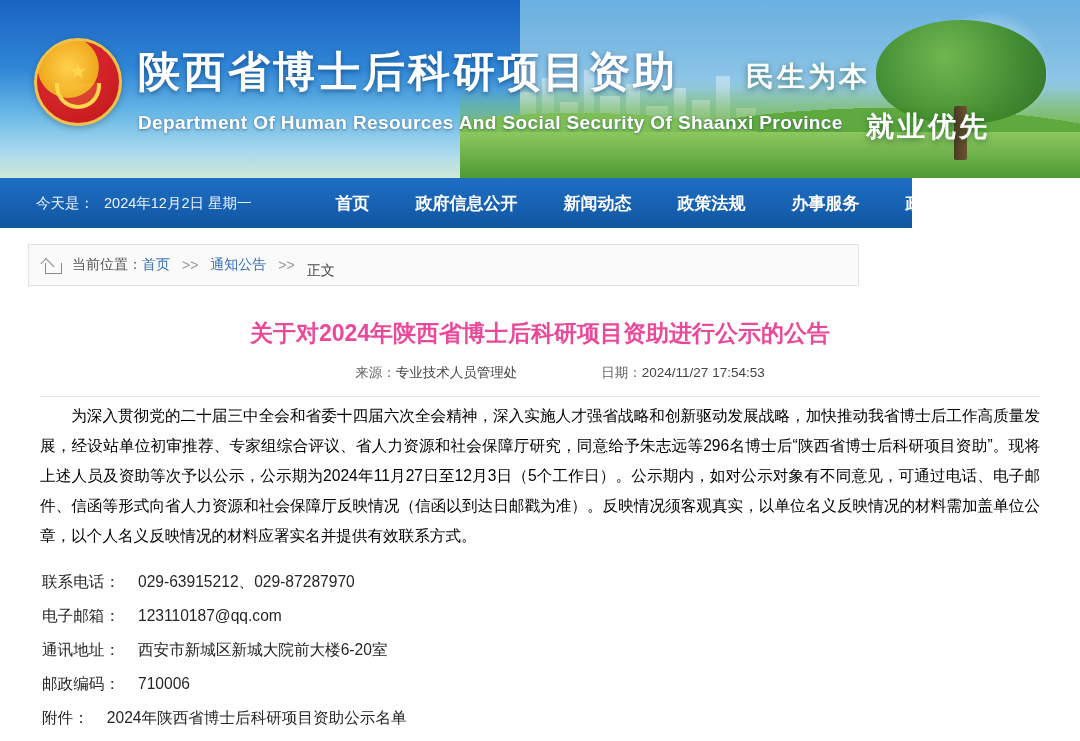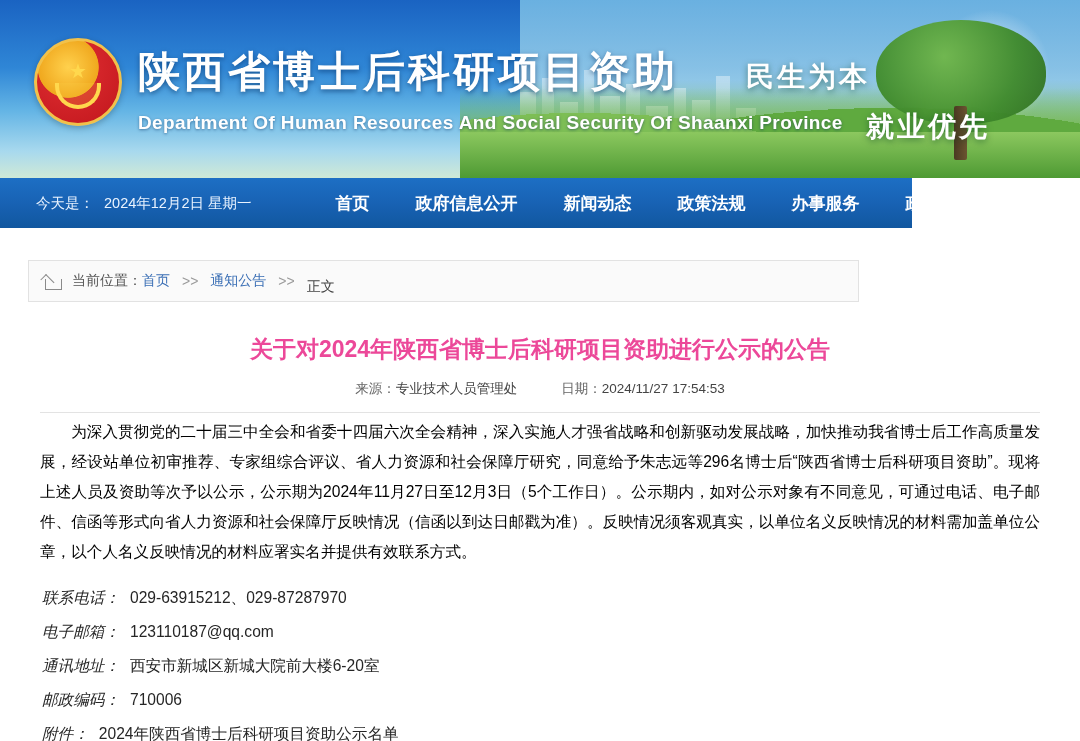--- a/index.html
+++ b/index.html
@@ -118,21 +118,21 @@
     display: flex; align-items: center; gap: 46px;
     margin-left: 84px;
   }
   .nav-item {
     font-size: 17px; font-weight: bold; color: #ffffff; cursor: pointer;
     white-space: nowrap;
   }
 
   
   .crumb-wrap {
-    width: 887px; padding: 32px 28px 0 28px; border-radius: 13px;
+    width: 887px; padding: 16px 28px 0 28px; border-radius: 13px;
   }
   .crumb {
     height: 42px; border: 1px solid #e2e2e2; background: #fafafa;
     display: flex; align-items: center; padding: 0 16px;
     font-size: 14px; color: #555555;
   }
   .home-icon {
     width: 17px; height: 15px; margin-right: 10px; position: relative; flex: none;
   }
   .home-icon:before {
@@ -153,34 +153,34 @@
   .doc-title {
     text-align: center; font-size: 23px; font-weight: bold; color: #ec4899;
     line-height: 34px; padding: 8px 40px 14px 40px;
   }
   .meta {
     display: flex; justify-content: center; align-items: center; gap: 44px;
     font-size: 13.5px; color: #555555;
     padding-bottom: 14px;
     border-bottom: 1px solid #e3e3e3;
   }
-  .meta .k { color: #666666; }
+  .meta .k { color: #666666; margin-left: 40px; }
   .meta .v { color: #444444; }
 
   .body-text {
     margin-top: 4px;
     font-size: 15.6px; color: #000000; line-height: 30px; text-align: justify;
     text-indent: 2em;
   }
   .fields { margin-top: 14px; }
   .field {
     font-size: 15.6px; color: #262626; line-height: 34px;
     padding-left: 2px;
   }
-  .field .k { margin-right: 10px; font-style: italic; }
+  .field .k { margin-right: 18px; }
 </style>
 </head>
 <body>
 
 <div class="banner">
   <div class="banner-sky"></div>
   <div class="banner-right"></div>
   <div class="banner-city">
     <i style="left:0;width:16px;height:44px"></i>
     <i style="left:22px;width:12px;height:58px"></i>

